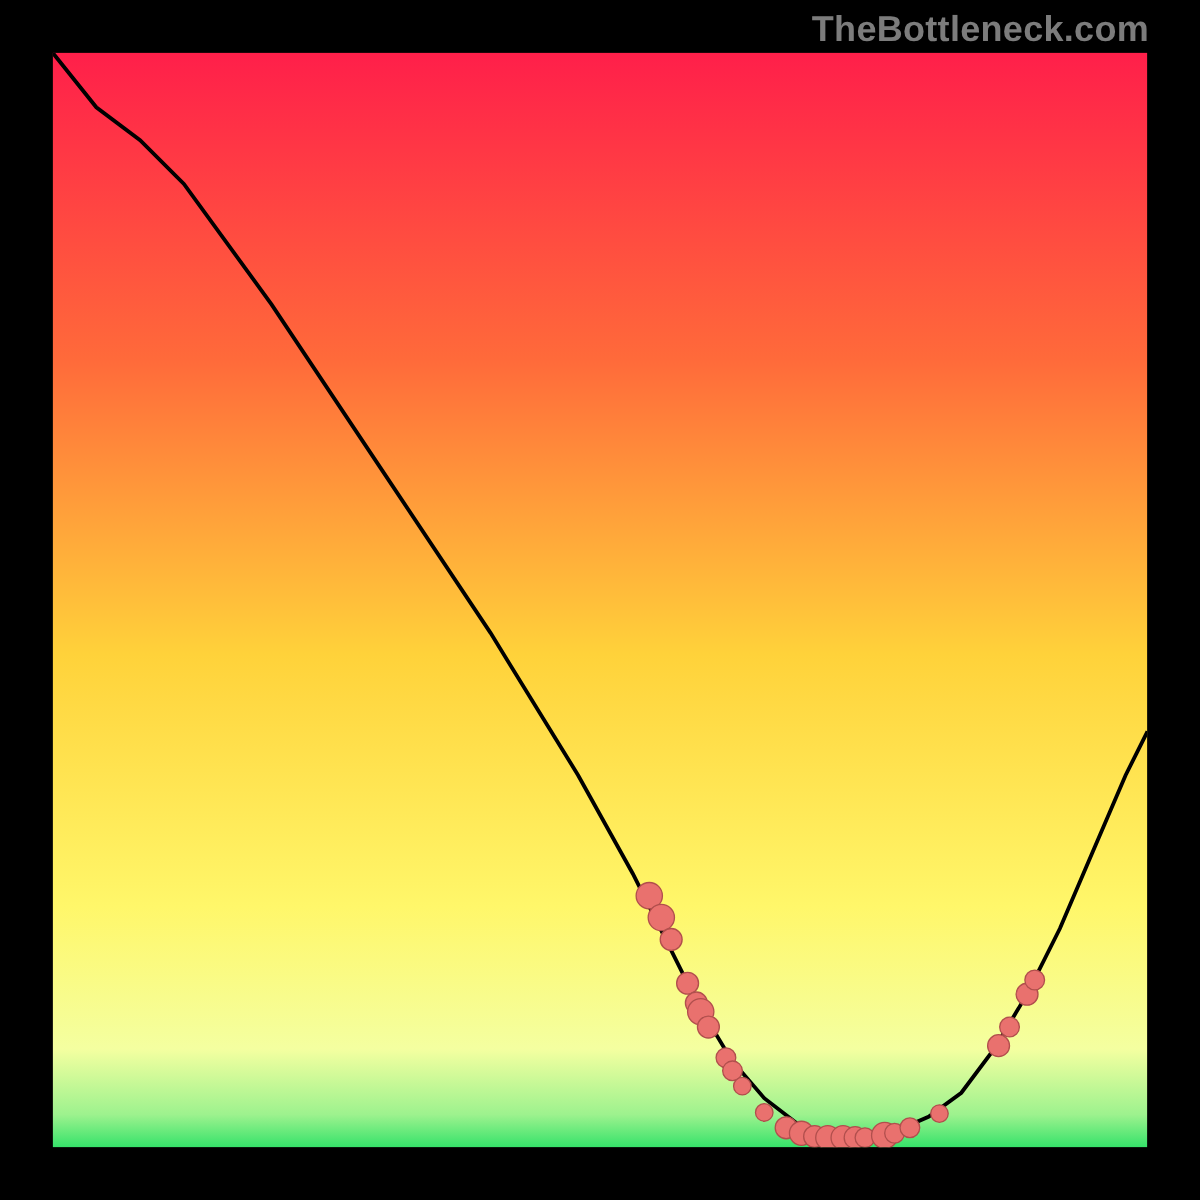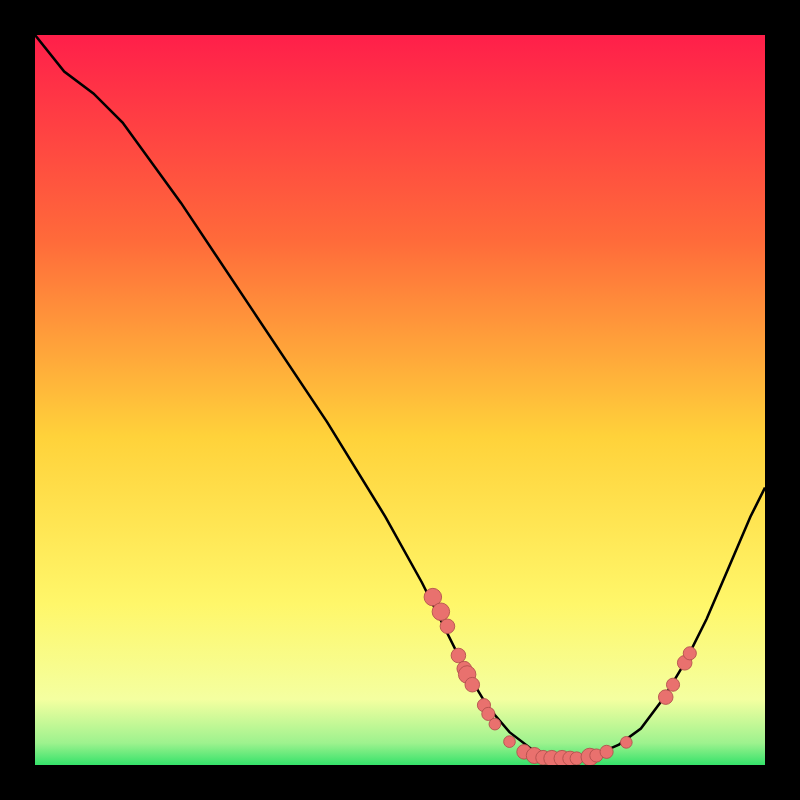--- a/index.html
+++ b/index.html
@@ -40,20 +40,21 @@
   }
   svg.curve {
     position: absolute;
     inset: 0;
   }
 </style>
 </head>
 <body>
 
 <div class="frame">
+  <div class="watermark">TheBottleneck.com</div>
   <div class="plot-area">
     <svg class="gradient" viewBox="0 0 100 100" preserveAspectRatio="none">
       <defs>
         <linearGradient id="bg" x1="0" y1="0" x2="0" y2="1">
           <stop id="g0" offset="0%" stop-color="#ff1f4a"></stop>
           <stop id="g1" offset="28%" stop-color="#ff6a3a"></stop>
           <stop id="g2" offset="55%" stop-color="#ffd23a"></stop>
           <stop id="g3" offset="78%" stop-color="#fff76a"></stop>
           <stop id="g4" offset="91%" stop-color="#f4ffa0"></stop>
           <stop id="g5" offset="97%" stop-color="#9df28e"></stop>

